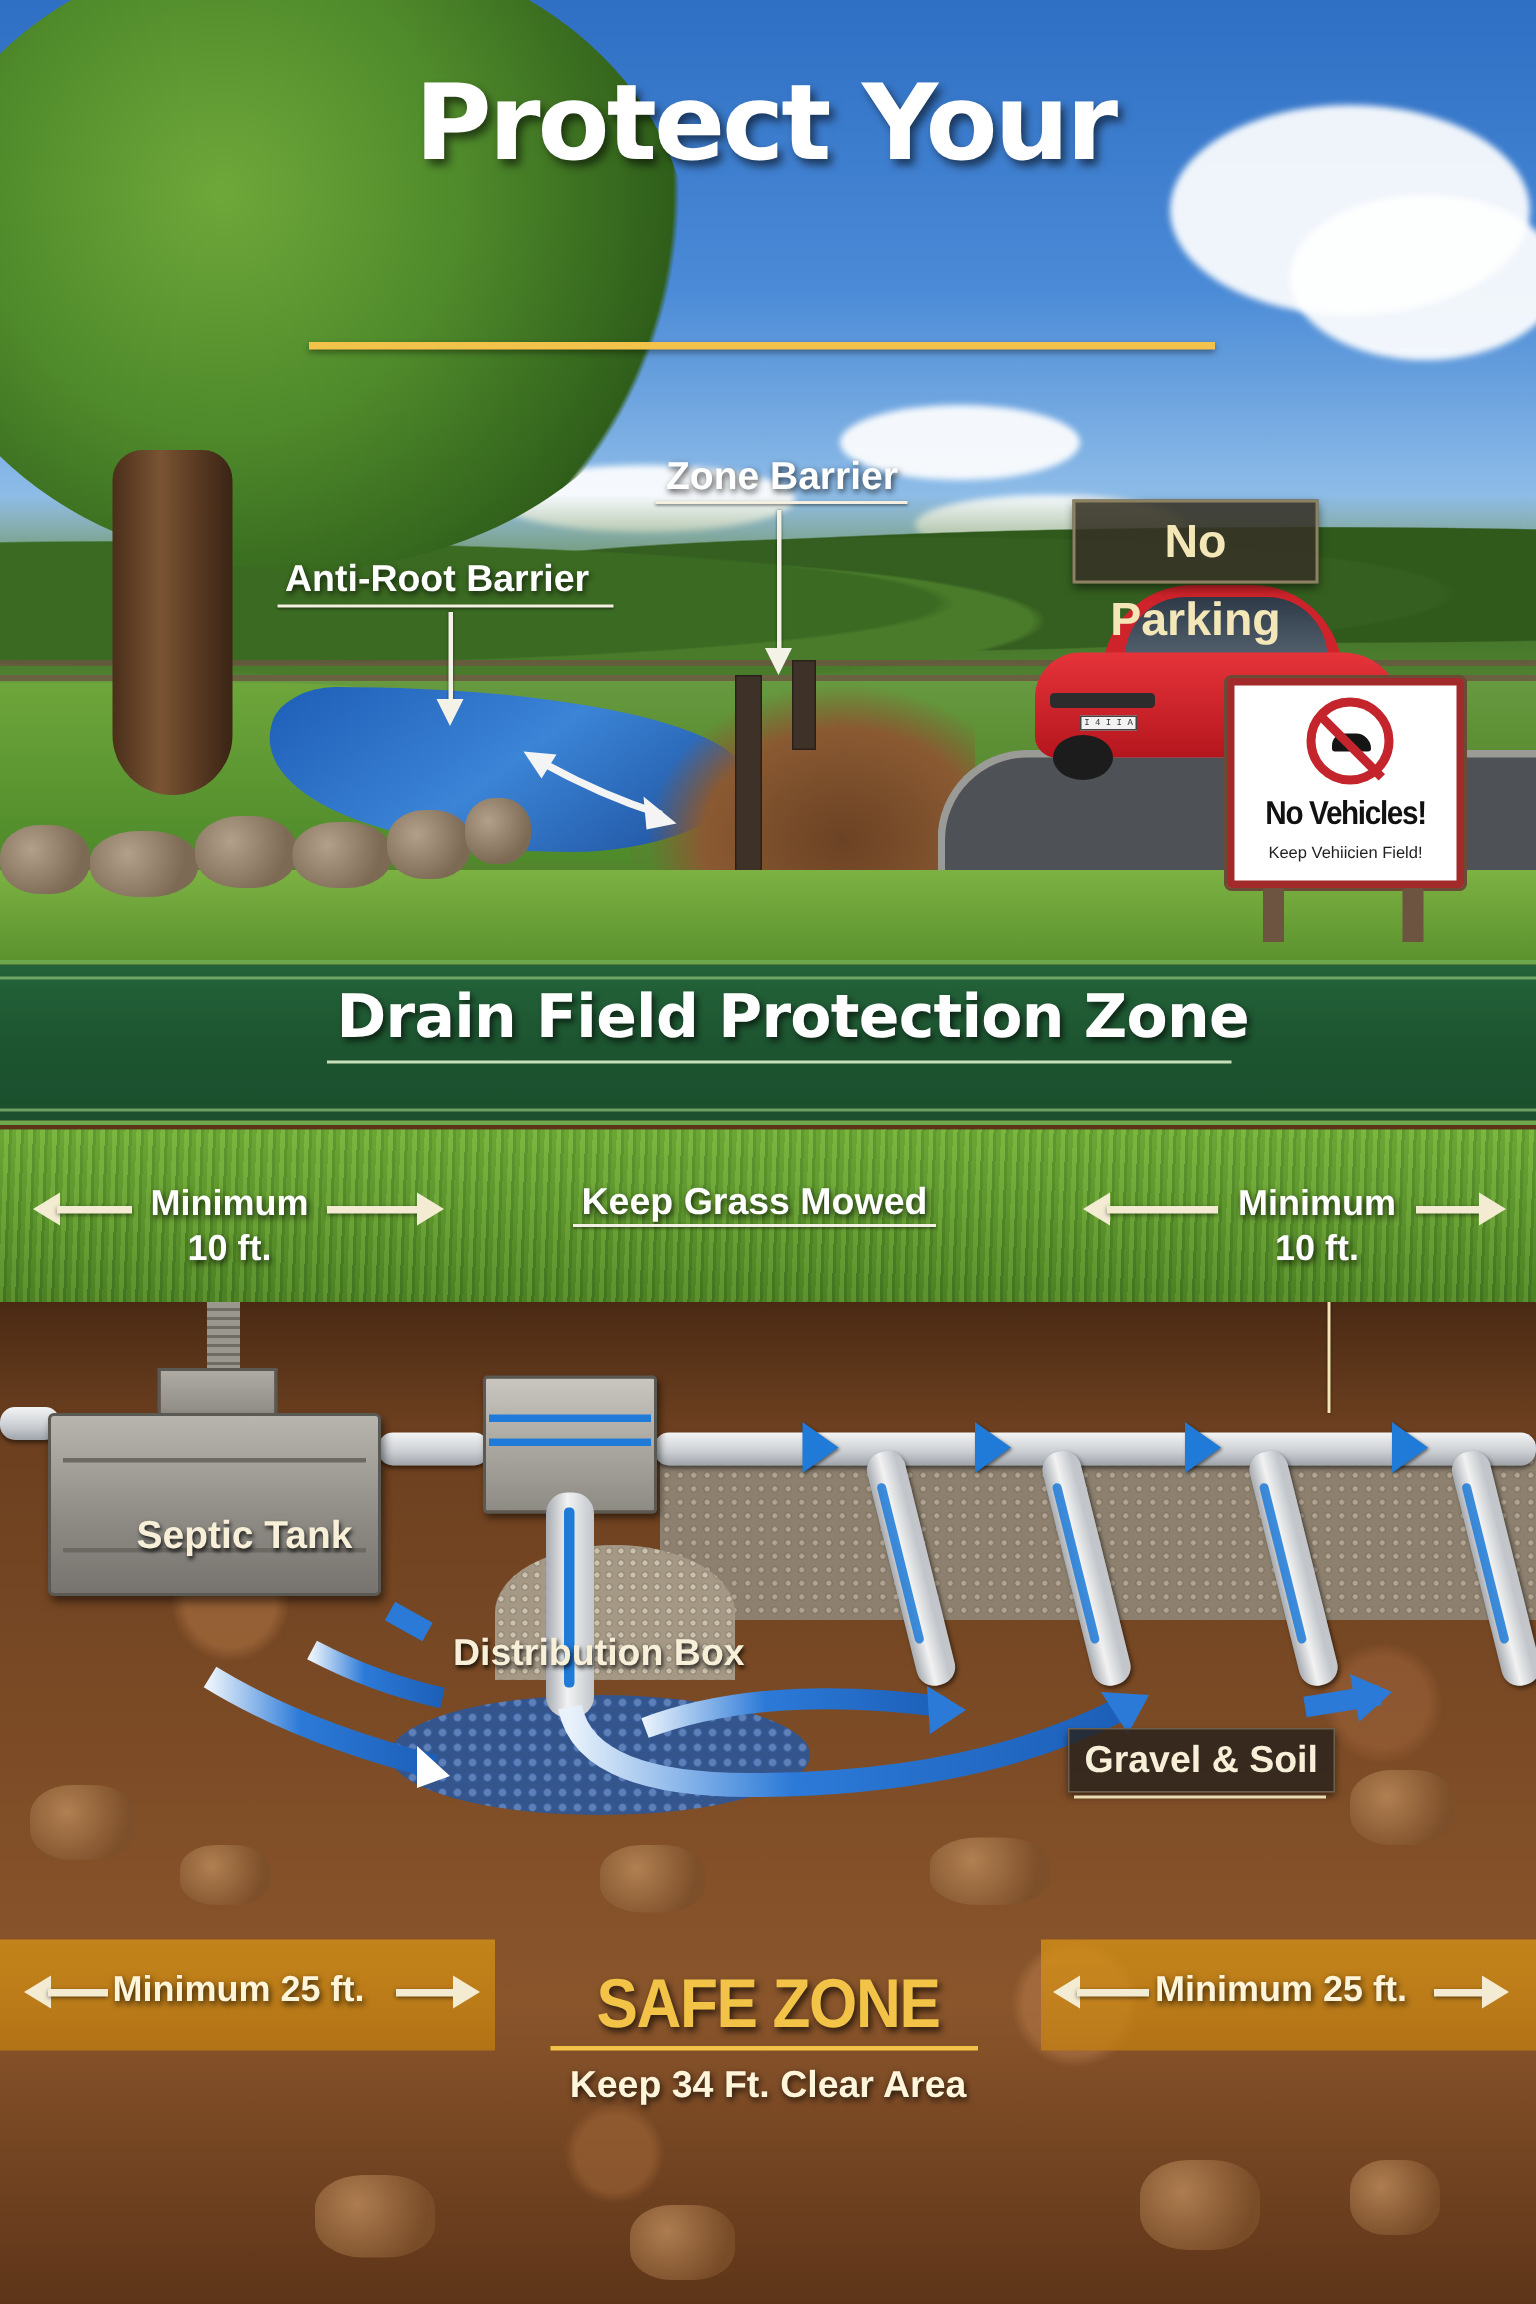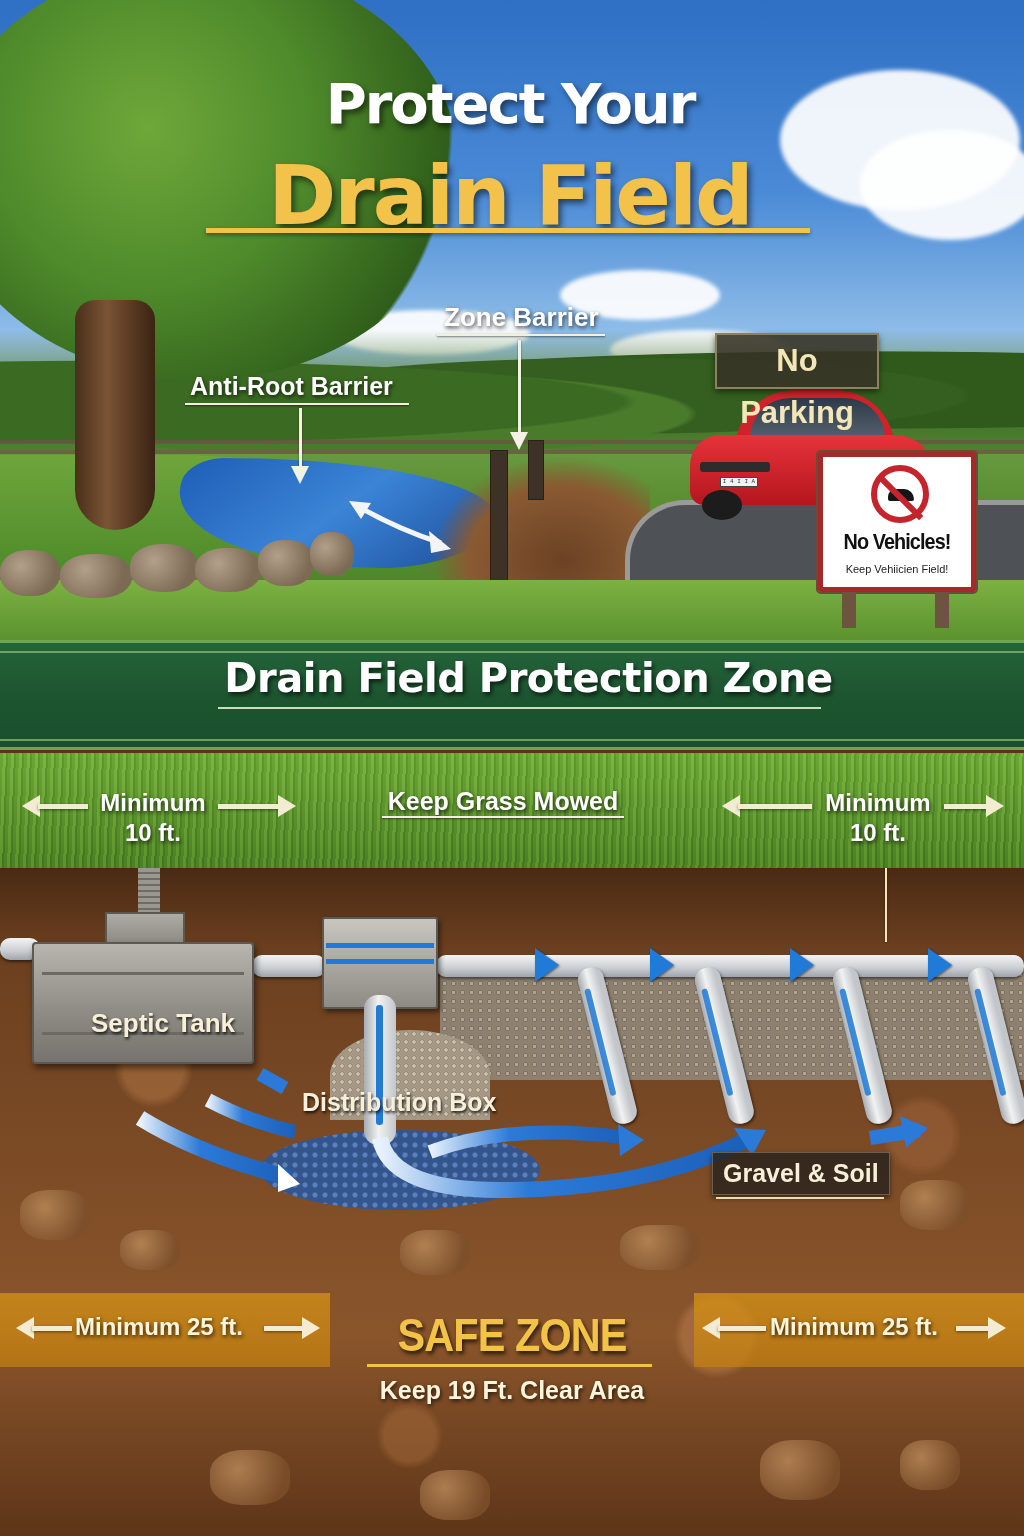--- a/index.html
+++ b/index.html
@@ -42,21 +42,21 @@
 
   .car { position: absolute; left: 690px; top: 390px; width: 245px; height: 130px; }
   .car-body { position: absolute; left: 0; top: 45px; width: 245px; height: 70px; background: linear-gradient(180deg, #e6333a, #b5161e); border-radius: 30px 40px 14px 14px; }
   .car-roof { position: absolute; left: 45px; top: 0; width: 160px; height: 60px; background: #cf232b; border-radius: 60px 60px 0 0; }
   .car-window { position: absolute; left: 60px; top: 8px; width: 135px; height: 42px; background: linear-gradient(180deg, #2e3a47, #55626f); border-radius: 50px 50px 2px 2px; }
   .car-wheel { position: absolute; top: 100px; width: 40px; height: 30px; background: #1c1c1c; border-radius: 50%; }
   .car-plate { position: absolute; left: 30px; top: 87px; width: 38px; height: 10px; background: #f2f2f2; border: 1px solid #444; font-size: 6px; text-align: center; color: #333; font-family: "Liberation Mono", monospace; line-height: 8px; }
   .car-grille { position: absolute; left: 10px; top: 72px; width: 70px; height: 10px; background: #2c2c2c; border-radius: 3px; }
 
   .title-block { position: absolute; left: 200px; top: 36px; width: 620px; text-align: center; }
-  .title-line1 { font-family: "DejaVu Sans", sans-serif; font-weight: bold; font-size: 56px; color: #ffffff; letter-spacing: -2px; line-height: 92px; text-shadow: 3px 4px 6px rgba(0,0,0,0.55); margin-top: 22px; }
+  .title-line1 { font-family: "DejaVu Sans", sans-serif; font-weight: bold; font-size: 70px; color: #ffffff; letter-spacing: -2px; line-height: 92px; text-shadow: 3px 4px 6px rgba(0,0,0,0.55); }
   .title-line2 { font-family: "DejaVu Sans", sans-serif; font-weight: bold; font-size: 82px; color: #f3c24a; letter-spacing: -2px; line-height: 92px; text-shadow: 3px 4px 6px rgba(0,0,0,0.55); }
   .title-rule { position: absolute; left: 206px; top: 228px; width: 604px; height: 5px; background: #f3c24a; box-shadow: 0 2px 4px rgba(0,0,0,0.4); }
 
   .callout { position: absolute; color: #fff; font-weight: bold; font-family: "Liberation Sans", sans-serif; text-shadow: 1px 2px 4px rgba(0,0,0,0.7); white-space: nowrap; }
   .callout-rule { position: absolute; height: 2px; background: #f4efe0; box-shadow: 0 1px 2px rgba(0,0,0,0.5); }
   .pointer-line { position: absolute; width: 3px; background: #f4f1e6; box-shadow: 0 0 2px rgba(0,0,0,0.5); }
   .pointer-head { position: absolute; width: 0; height: 0; border-left: 9px solid transparent; border-right: 9px solid transparent; border-top: 18px solid #f4f1e6; }
 
   .sign-dark { position: absolute; background: rgba(55,50,38,0.88); border: 2px solid #8c8262; color: #f3e7b8; font-weight: bold; text-align: center; box-shadow: 0 3px 6px rgba(0,0,0,0.5); }
   .no-vehicle-sign { position: absolute; left: 818px; top: 452px; width: 158px; height: 140px; background: #fff; border: 5px solid #a32a2a; outline: 2px solid #6b4a36; border-radius: 3px; text-align: center; }
@@ -166,21 +166,20 @@
     <div class="car-body"></div>
     <div class="car-grille"></div>
     <div class="car-plate">I 4 I I A</div>
     <div class="car-wheel" style="left:12px;"></div>
     <div class="car-wheel" style="left:190px;"></div>
   </div>
 </div>
 
 <div class="title-block">
   <div class="title-line1">Protect Your</div>
-  <div class="title-line2">Drain Field</div>
 </div>
 <div class="title-rule"></div>
 
 <div class="callout" style="left:190px;top:372px;font-size:25px;">Anti-Root Barrier</div>
 <div class="callout-rule" style="left:185px;top:403px;width:224px;"></div>
 <div class="pointer-line" style="left:299px;top:408px;height:60px;"></div>
 <div class="pointer-head" style="left:291px;top:466px;"></div>
 
 <div class="callout" style="left:444px;top:302px;font-size:26px;">Zone Barrier</div>
 <div class="callout-rule" style="left:437px;top:334px;width:168px;"></div>
@@ -317,13 +316,13 @@
 <div class="arrowhead-r" style="left:302px;top:1317px;"></div>
 
 <div class="arrowhead-l" style="left:702px;top:1317px;"></div>
 <div class="arrow-h" style="left:718px;top:1326px;width:48px;"></div>
 <div class="band-label" style="left:770px;top:1313px;">Minimum 25 ft.</div>
 <div class="arrow-h" style="left:956px;top:1326px;width:34px;"></div>
 <div class="arrowhead-r" style="left:988px;top:1317px;"></div>
 
 <div class="safe-title">SAFE ZONE</div>
 <div class="safe-rule"></div>
-<div class="safe-sub">Keep 19 Ft. Clear Area</div>
+<div class="safe-sub">Keep 34 Ft. Clear Area</div>
 
 </body></html>

